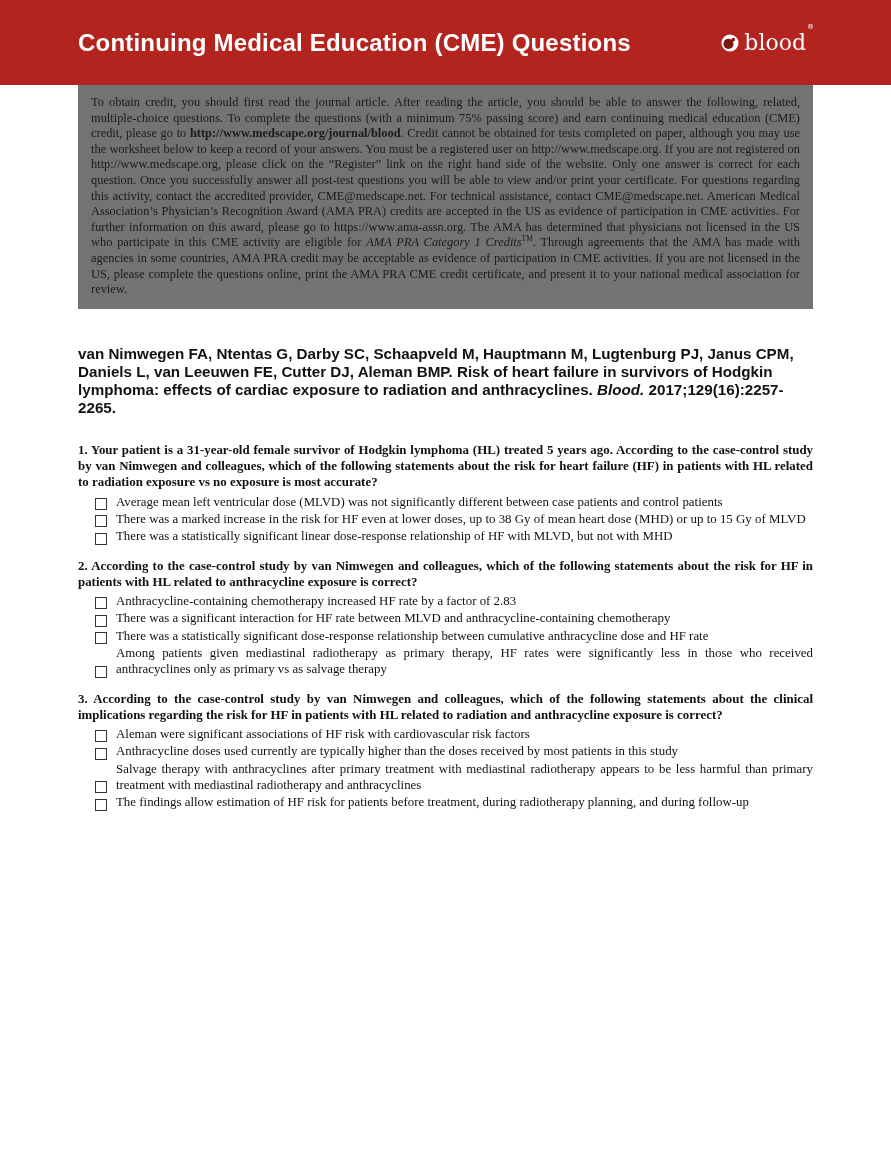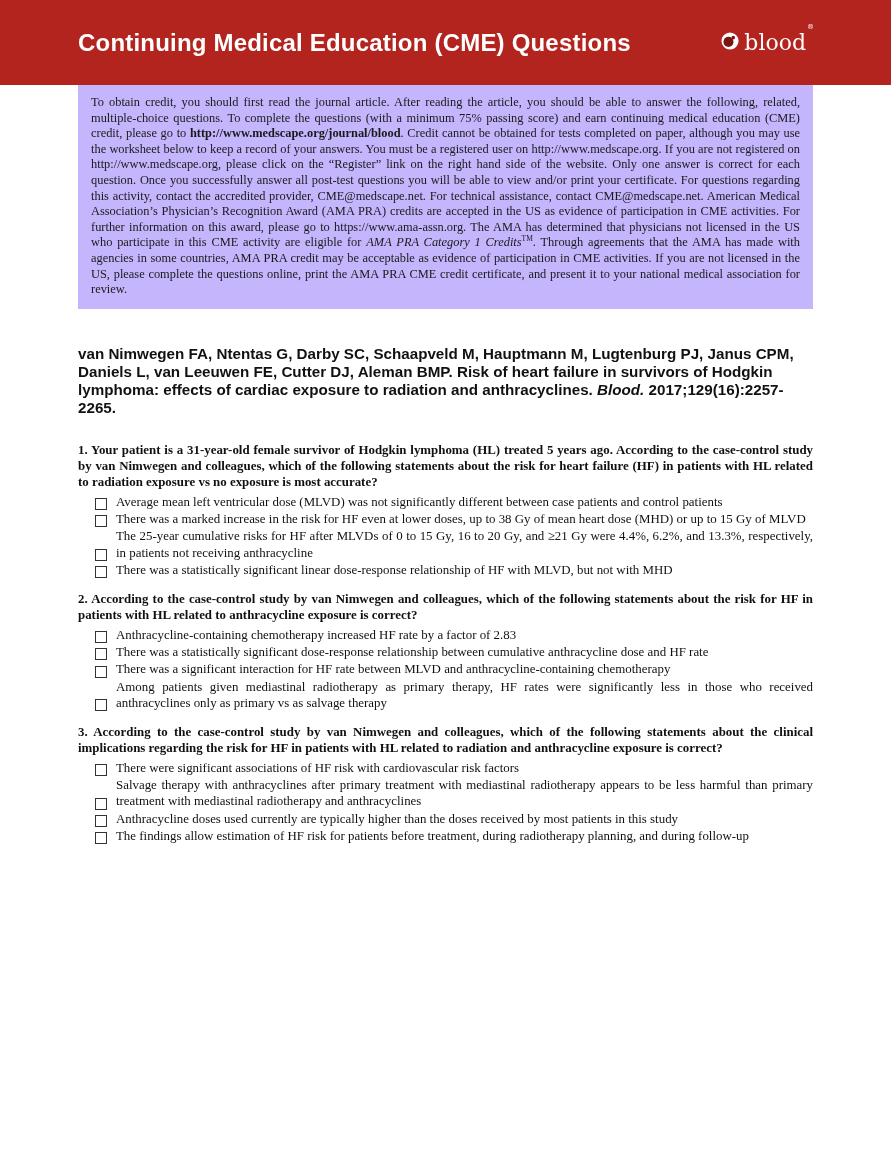--- a/index.html
+++ b/index.html
@@ -4,27 +4,27 @@
 <style>
   html,body{margin:0;padding:0;background:#fff;}
   .page{position:relative;width:891px;height:852px;background:#ffffff;overflow:hidden;
         font-family:"Liberation Serif",serif;color:#111;}
   
   .banner{position:absolute;top:0;left:0;width:891px;height:85px;background:#b3241f;
           display:flex;align-items:center;justify-content:space-between;
           padding:0 78px;box-sizing:border-box;}
   .banner-title{color:#ffffff;font-family:"Liberation Sans",sans-serif;font-weight:bold;
                 font-size:24px;letter-spacing:.2px;}
-  .logo{display:flex;align-items:flex-start;gap:5px;}
+  .logo{display:flex;align-items:center;gap:5px;}
   .logo-text{color:#ffffff;font-family:"DejaVu Serif",serif;font-size:22px;line-height:1;}
   .logo-reg{color:#ffffff;font-size:7px;vertical-align:top;position:relative;top:-8px;left:1px;}
   
   .content{position:absolute;left:78px;top:85px;width:735px;}
   .article-title{font-size:21px;font-weight:bold;margin:24px 0 11px 0;letter-spacing:.2px;}
-  .instructions{background:#c4b5fd;padding:10px 13px 11px 13px;text-align:justify;
+  .instructions{background:#737373;padding:10px 13px 11px 13px;text-align:justify;
                 font-size:12.4px;line-height:15.6px;color:#1a1a1a;}
   .instructions .b{font-weight:bold;}
   .instructions .i{font-style:italic;}
   .instructions sup{font-size:7.5px;line-height:0;}
   .citation{margin:36px 0 0 0;font-family:"Liberation Sans",sans-serif;font-weight:bold;
             font-size:15.2px;line-height:18px;color:#111;}
   .citation .jname{font-style:italic;}
   
   .questions{margin-top:25px;}
   .question{margin-top:13px;}
@@ -77,63 +77,59 @@
             <div class="option">
               <span class="checkbox"></span>
               <span class="option-text">Average mean left ventricular dose (MLVD) was not significantly different between case patients and control patients</span>
             </div>
             <div class="option">
               <span class="checkbox"></span>
               <span class="option-text">There was a marked increase in the risk for HF even at lower doses, up to 38 Gy of mean heart dose (MHD) or up to 15 Gy of MLVD</span>
             </div>
             <div class="option">
               <span class="checkbox"></span>
-              <span class="option-text">The 25-year cumulative risks for HF after MLVDs of 0 to 15 Gy, 16 to 20 Gy, and ≥21 Gy were 4.4%, 6.2%, and 13.3%, respectively, in patients not receiving anthracycline</span>
-            </div>
-            <div class="option">
-              <span class="checkbox"></span>
               <span class="option-text">There was a statistically significant linear dose-response relationship of HF with MLVD, but not with MHD</span>
             </div>
           </div>
         </div>
         <div class="question">
           <p class="stem">2. According to the case-control study by van Nimwegen and colleagues, which of the following statements about the risk for HF in patients with HL related to anthracycline exposure is correct?</p>
           <div class="options">
             <div class="option">
               <span class="checkbox"></span>
               <span class="option-text">Anthracycline-containing chemotherapy increased HF rate by a factor of 2.83</span>
             </div>
             <div class="option">
               <span class="checkbox"></span>
-              <span class="option-text">There was a statistically significant dose-response relationship between cumulative anthracycline dose and HF rate</span>
+              <span class="option-text">There was a significant interaction for HF rate between MLVD and anthracycline-containing chemotherapy</span>
             </div>
             <div class="option">
               <span class="checkbox"></span>
-              <span class="option-text">There was a significant interaction for HF rate between MLVD and anthracycline-containing chemotherapy</span>
+              <span class="option-text">There was a statistically significant dose-response relationship between cumulative anthracycline dose and HF rate</span>
             </div>
             <div class="option">
               <span class="checkbox"></span>
               <span class="option-text">Among patients given mediastinal radiotherapy as primary therapy, HF rates were significantly less in those who received anthracyclines only as primary vs as salvage therapy</span>
             </div>
           </div>
         </div>
         <div class="question">
           <p class="stem">3. According to the case-control study by van Nimwegen and colleagues, which of the following statements about the clinical implications regarding the risk for HF in patients with HL related to radiation and anthracycline exposure is correct?</p>
           <div class="options">
             <div class="option">
               <span class="checkbox"></span>
-              <span class="option-text">There were significant associations of HF risk with cardiovascular risk factors</span>
+              <span class="option-text">Aleman were significant associations of HF risk with cardiovascular risk factors</span>
+            </div>
+            <div class="option">
+              <span class="checkbox"></span>
+              <span class="option-text">Anthracycline doses used currently are typically higher than the doses received by most patients in this study</span>
             </div>
             <div class="option">
               <span class="checkbox"></span>
               <span class="option-text">Salvage therapy with anthracyclines after primary treatment with mediastinal radiotherapy appears to be less harmful than primary treatment with mediastinal radiotherapy and anthracyclines</span>
-            </div>
-            <div class="option">
-              <span class="checkbox"></span>
-              <span class="option-text">Anthracycline doses used currently are typically higher than the doses received by most patients in this study</span>
             </div>
             <div class="option">
               <span class="checkbox"></span>
               <span class="option-text">The findings allow estimation of HF risk for patients before treatment, during radiotherapy planning, and during follow-up</span>
             </div>
           </div>
         </div>
       </div>
 
   </div>

